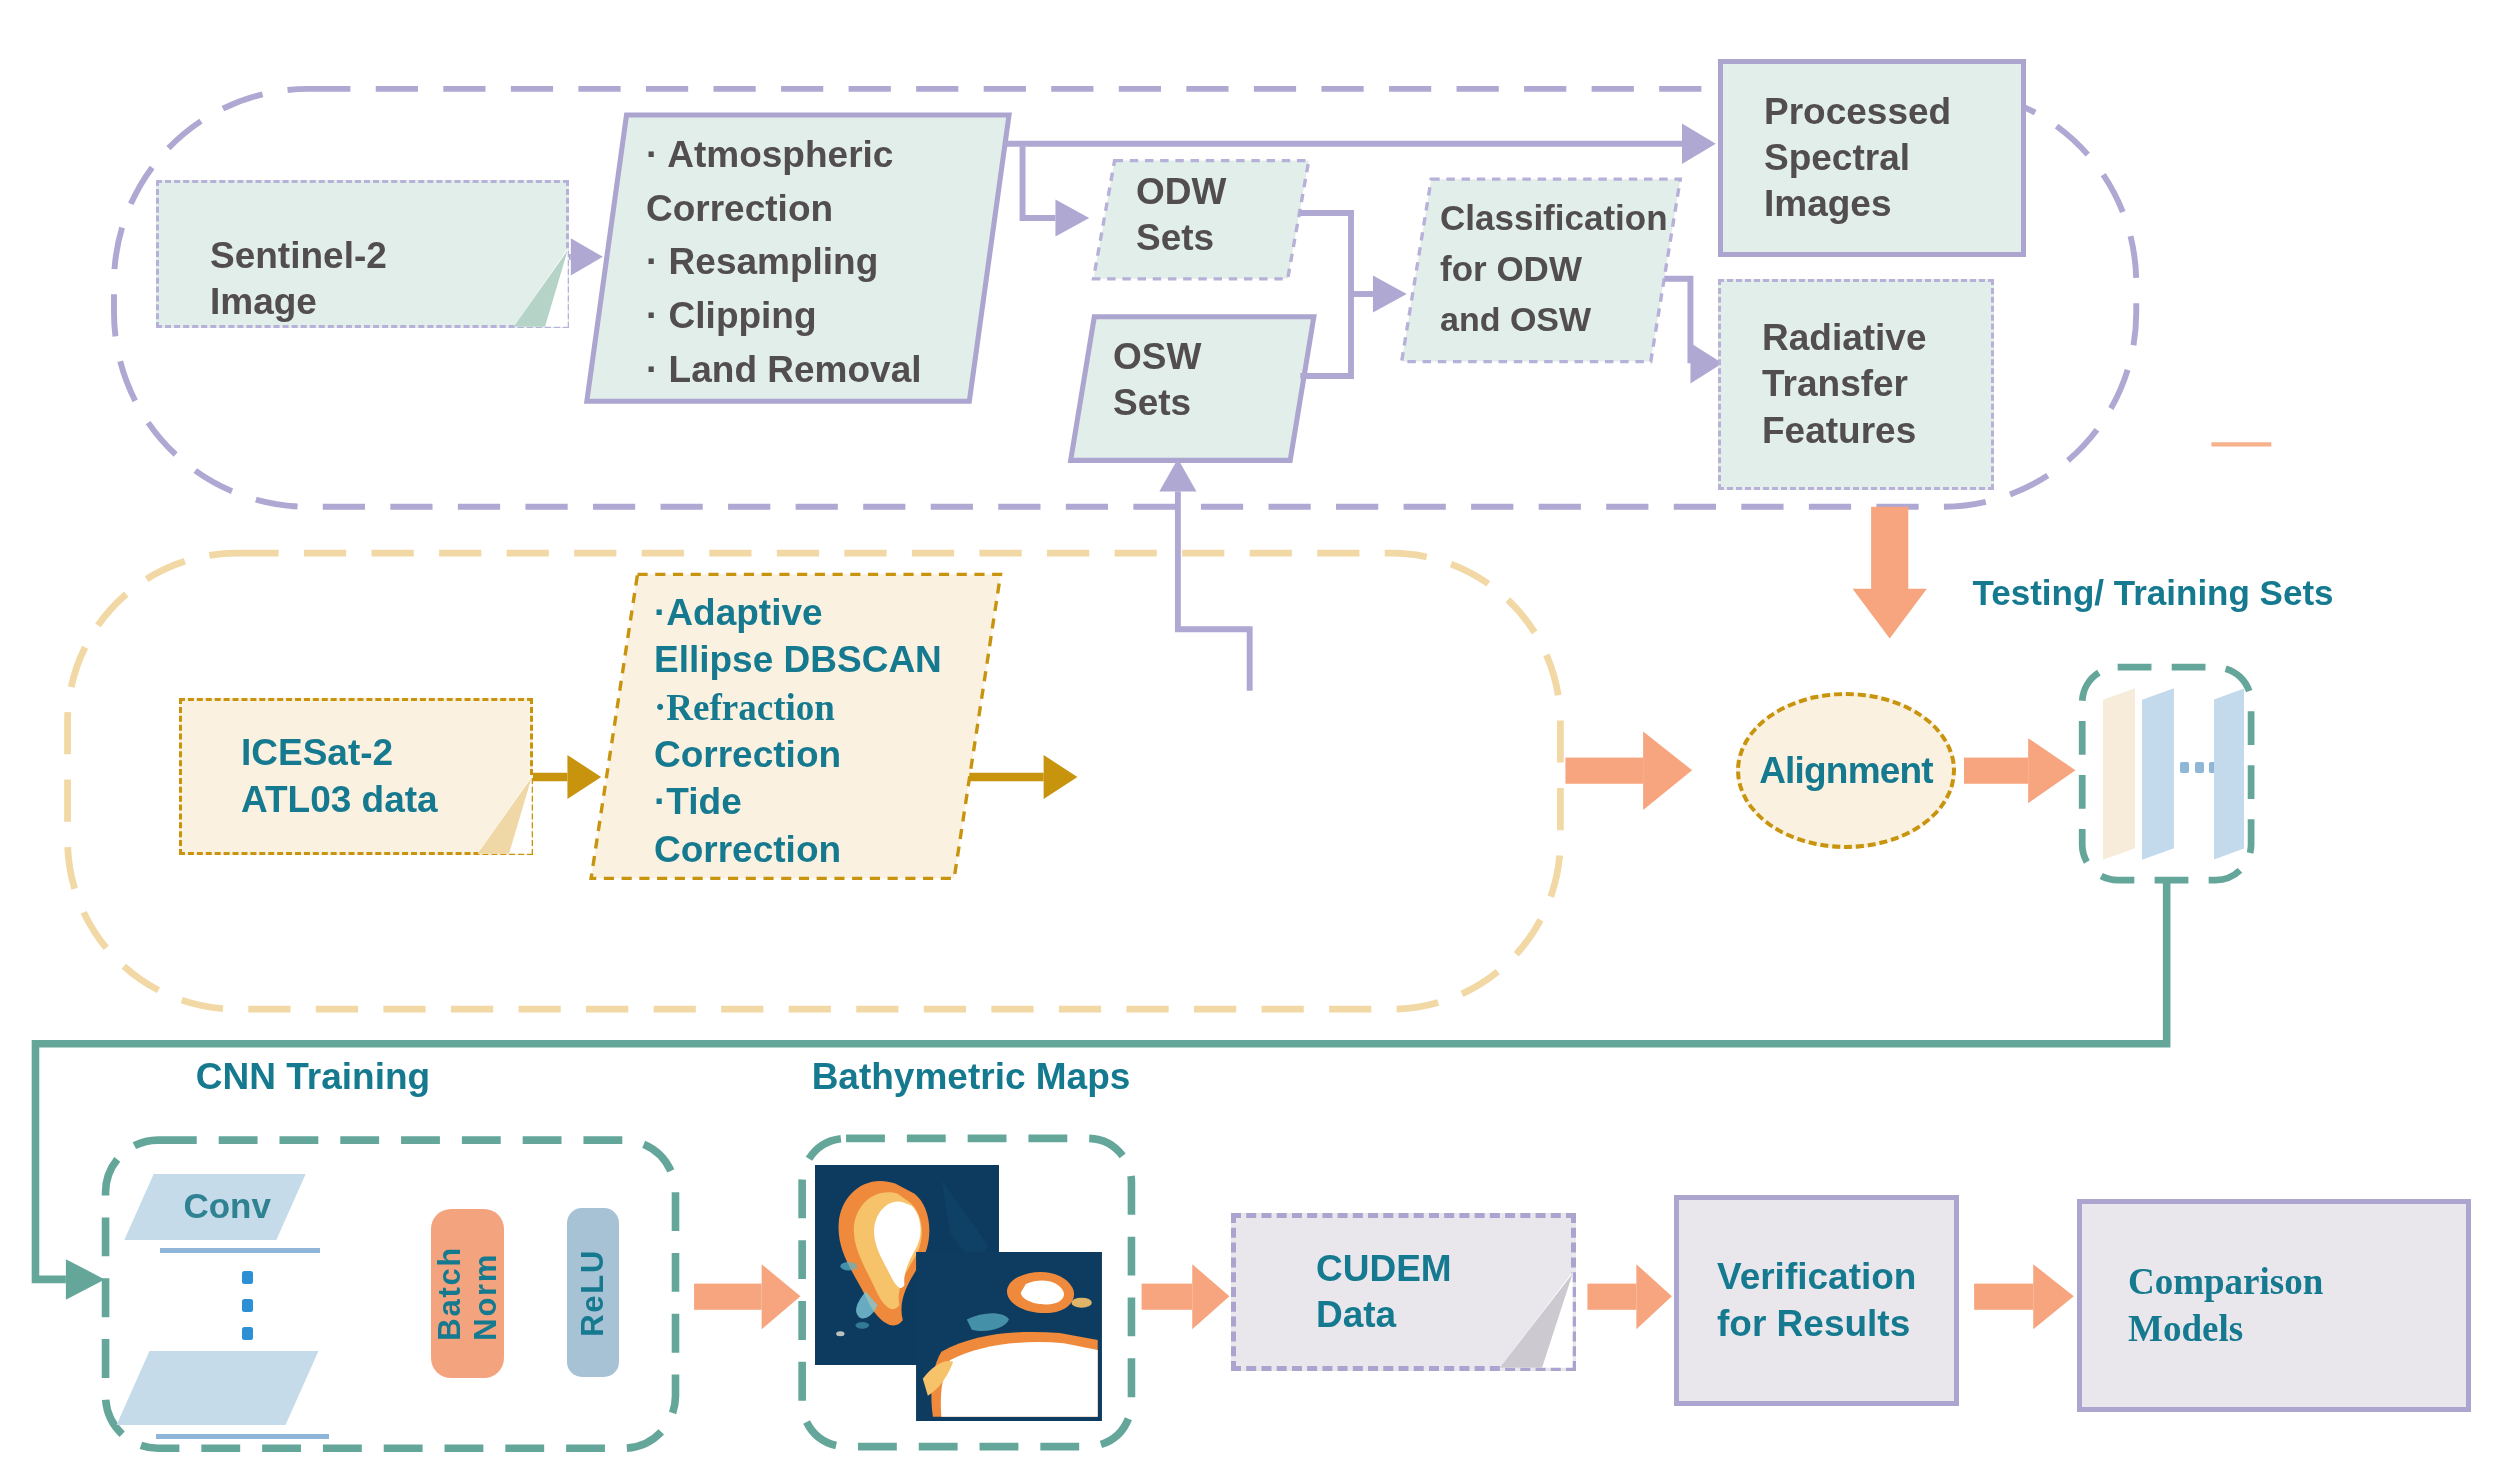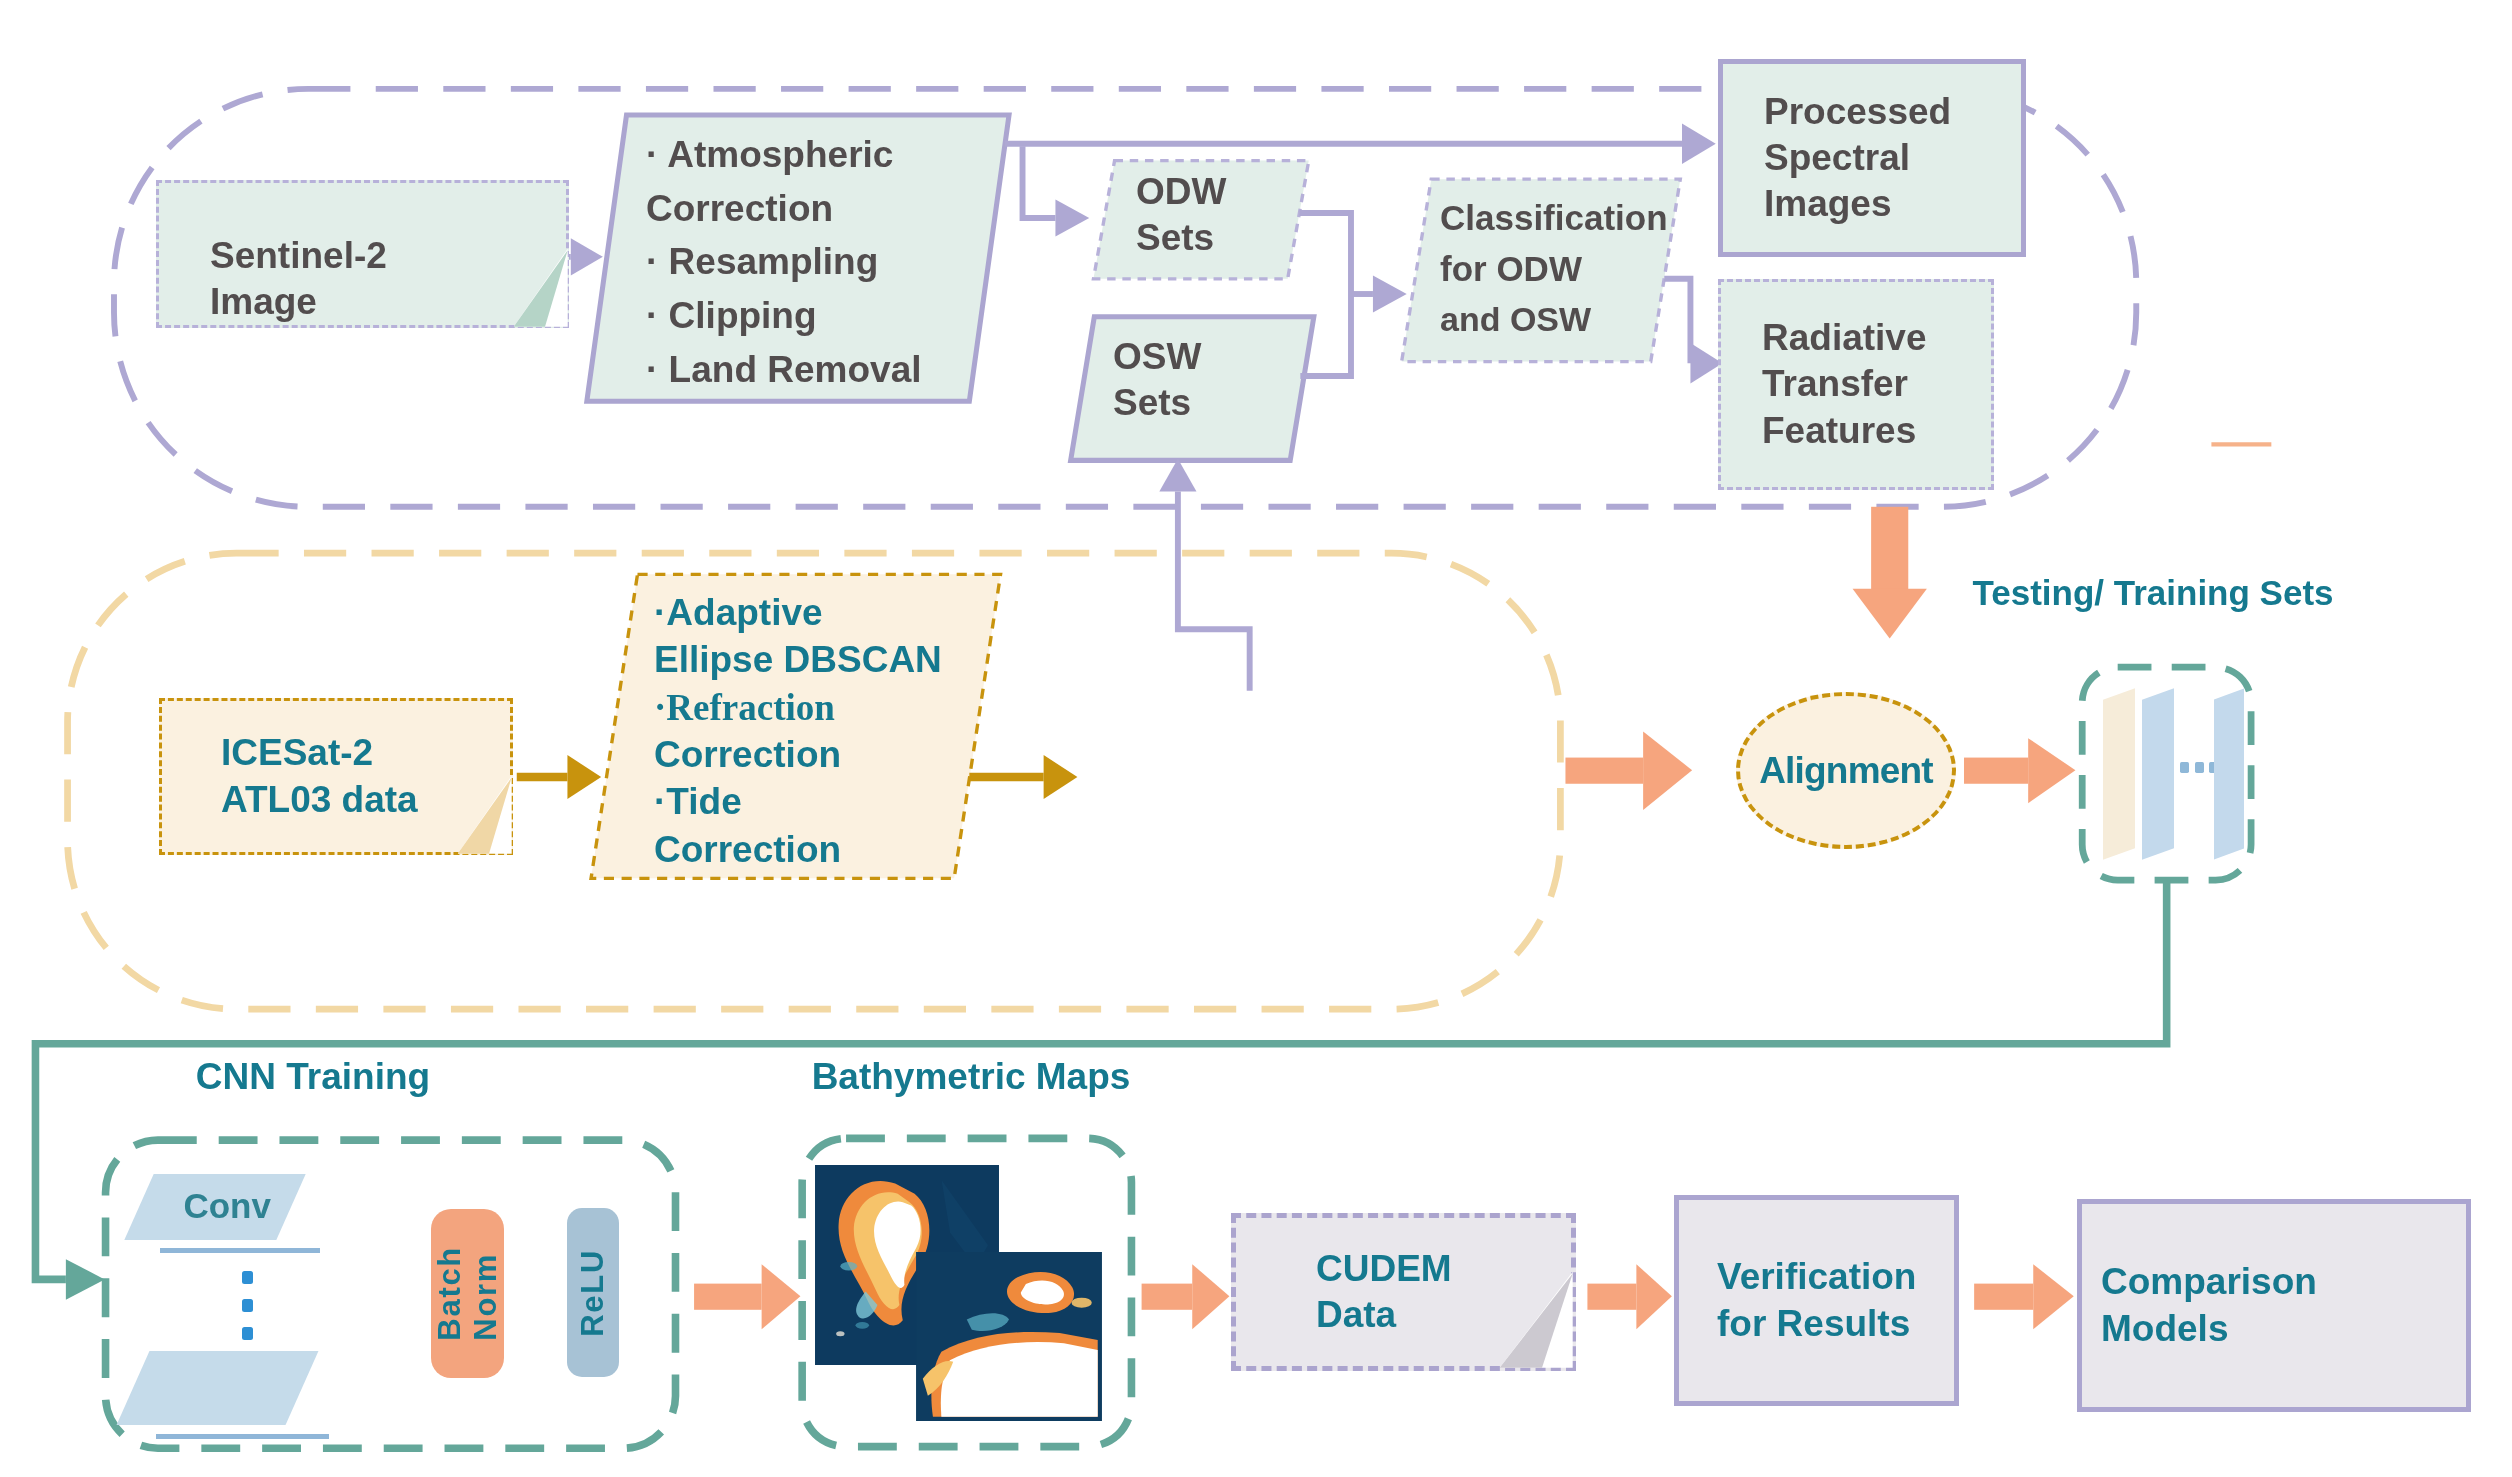--- a/index.html
+++ b/index.html
@@ -7,21 +7,21 @@
           font-family:"Liberation Sans",sans-serif;overflow:hidden;}
   .layer{position:absolute;left:0;top:0;width:2512px;height:1478px;}
   .abs{position:absolute;box-sizing:border-box;}
   
   .box{display:flex;flex-direction:column;justify-content:center;}
   .fill-teal{background:#e2eee9;}
   .fill-tan{background:#fbf1e0;}
   .fill-gray{background:#e9e7ec;}
   .bd-dot-purple{border:3.4px dashed #b7b1d9;}
   .bd-solid-purple{border:5.9px solid #aba5d0;}
-  .bd-dot-gold{border:3.4px dashed #c8930d;}
+  .bd-dot-gold{border:3.4px dashed #c8930d;margin-left:20px;}
   .bd-dash-lav{border:5px dashed #aba4ce;}
   
   .lines span{display:block;white-space:pre;font-weight:600;}
   .dark-lines span{color:#524d4e;font-size:37px;line-height:1.45;}
   .teal-lines span{color:#15798f;font-size:37px;line-height:1.42;}
   .tight span{line-height:1.25;}
   .sec-label{color:#15798f;font-weight:bold;font-size:37px;text-align:center;white-space:pre;}
   
   .par-text{position:absolute;}
   
@@ -264,20 +264,20 @@
   </div>
 
   <div class="abs box fill-gray bd-solid-purple" style="left:1674px;top:1195px;width:285px;height:211px;">
     <div class="lines teal-lines tight" style="padding-left:38px;">
       <span>Verification</span>
       <span>for Results</span>
     </div>
   </div>
 
   <div class="abs box fill-gray bd-solid-purple" style="left:2077px;top:1199px;width:394px;height:213px;">
-    <div class="lines teal-lines tight" style="padding-left:19px;">
+    <div class="lines teal-lines tight" style="padding-left:46px;font-family:Liberation Serif, serif;">
       <span>Comparison</span>
       <span>Models</span>
     </div>
   </div>
 
 </div>
 
 
 </body></html>

